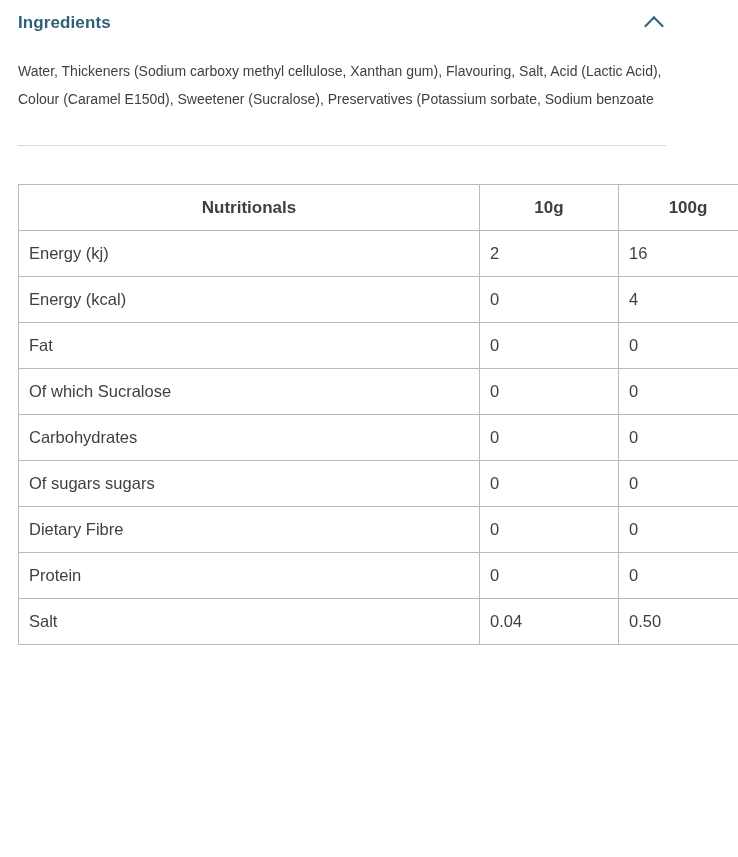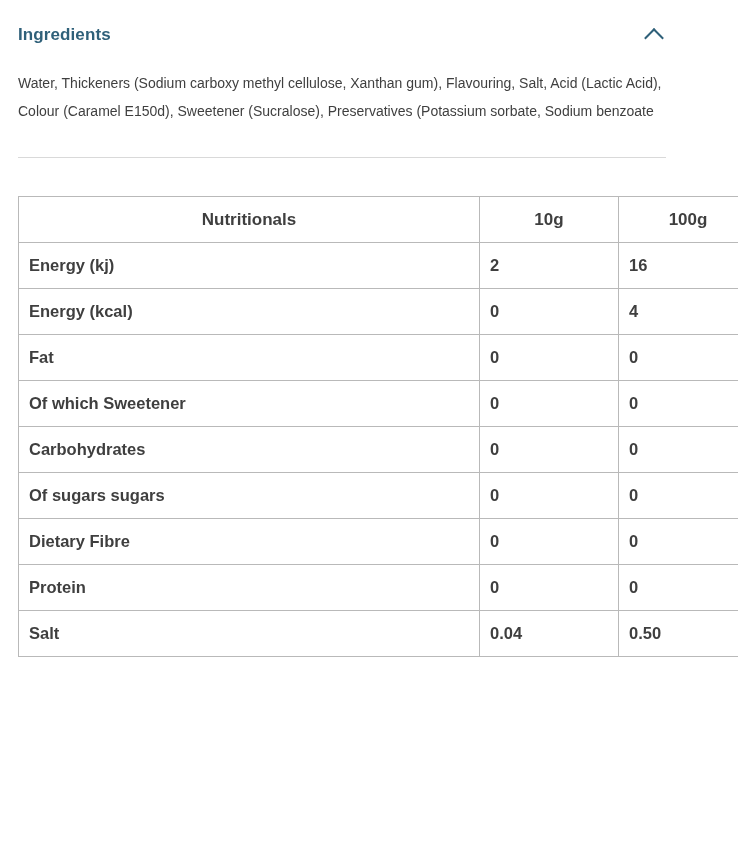--- a/index.html
+++ b/index.html
@@ -10,21 +10,21 @@
   body {
     width: 738px;
     height: 857px;
     font-family: "Liberation Sans", sans-serif;
     color: #3c3c3c;
     overflow: hidden;
   }
   .page {
     width: 684px;
     box-sizing: border-box;
-    padding: 12px 18px;
+    padding: 0 18px;
   }
   .section-head {
     display: flex;
     align-items: center;
     justify-content: space-between;
     padding-top: 12px;
     padding-bottom: 2px;
   }
   .section-title {
     font-size: 17px;
@@ -70,21 +70,21 @@
     border-collapse: collapse;
     width: 700px;
     table-layout: fixed;
     font-size: 16.5px;
     color: #3f3f3f;
   }
   table.nutri th, table.nutri td {
     border: 1px solid #b9b9b9;
     height: 45px;
     padding: 0 10px;
-    font-weight: bold;
+    font-weight: normal;
     vertical-align: middle;
   }
   table.nutri thead th {
     font-weight: bold;
     font-size: 17px;
   }
   table.nutri thead th.col-name {
     text-align: center;
   }
   table.nutri thead th.col-val {
@@ -129,21 +129,21 @@
           <td>Energy (kcal)</td>
           <td>0</td>
           <td>4</td>
         </tr>
         <tr>
           <td>Fat</td>
           <td>0</td>
           <td>0</td>
         </tr>
         <tr>
-          <td>Of which Sweetener</td>
+          <td>Of which Sucralose</td>
           <td>0</td>
           <td>0</td>
         </tr>
         <tr>
           <td>Carbohydrates</td>
           <td>0</td>
           <td>0</td>
         </tr>
         <tr>
           <td>Of sugars sugars</td>

